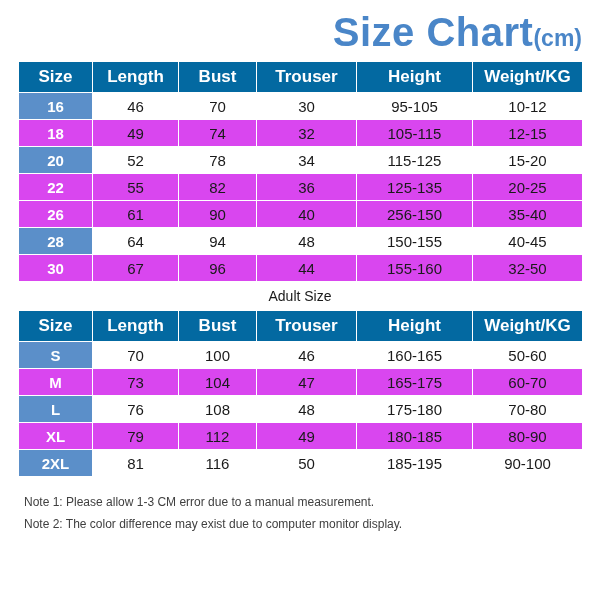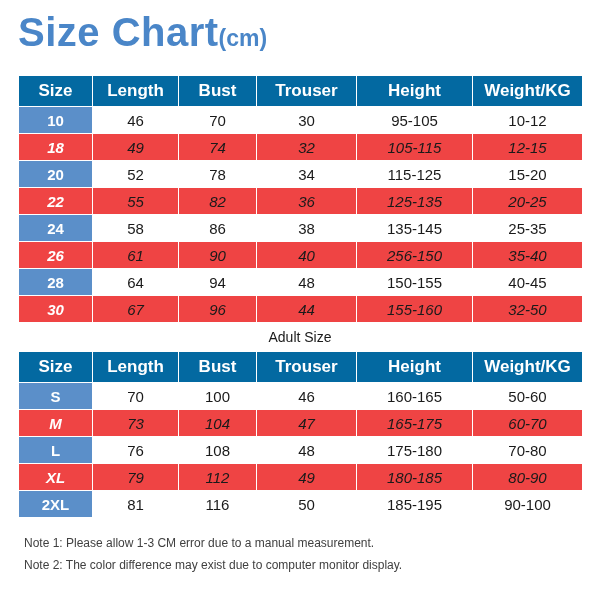--- a/index.html
+++ b/index.html
@@ -15,23 +15,23 @@
     overflow: hidden;
   }
   .page {
     position: relative;
     width: 600px;
     height: 600px;
     box-sizing: border-box;
     padding: 0 18px;
   }
   .title-row {
-    text-align: left;
+    text-align: right;
     padding-top: 10px;
-    padding-bottom: 20px;
+    padding-bottom: 6px;
     white-space: nowrap;
   }
   .title-main {
     font-size: 40px;
     font-weight: bold;
     color: #4a86c8;
     letter-spacing: 0.5px;
   }
   .title-unit {
     font-size: 23px;
@@ -63,22 +63,21 @@
   table.size-table tbody td.size-col {
     background: #5b8fc9;
     color: #ffffff;
     font-weight: bold;
     font-size: 15px;
   }
   table.size-table tbody td {
     background: #ffffff;
   }
   table.size-table tbody tr.alt td {
-    background: #ef4444;
-    font-style: italic;
+    background: #d946ef;
   }
   .sub-title {
     text-align: center;
     font-size: 14px;
     color: #1a1a1a;
     padding: 6px 0 6px 0;
   }
   .notes {
     padding-top: 14px;
     padding-left: 6px;
@@ -120,21 +119,21 @@
         <th>Size</th>
         <th>Length</th>
         <th>Bust</th>
         <th>Trouser</th>
         <th>Height</th>
         <th>Weight/KG</th>
       </tr>
     </thead>
     <tbody>
       <tr>
-        <td class="size-col">10</td>
+        <td class="size-col">16</td>
         <td>46</td>
         <td>70</td>
         <td>30</td>
         <td>95-105</td>
         <td>10-12</td>
       </tr>
       <tr class="alt">
         <td class="size-col">18</td>
         <td>49</td>
         <td>74</td>
@@ -150,28 +149,20 @@
         <td>115-125</td>
         <td>15-20</td>
       </tr>
       <tr class="alt">
         <td class="size-col">22</td>
         <td>55</td>
         <td>82</td>
         <td>36</td>
         <td>125-135</td>
         <td>20-25</td>
-      </tr>
-      <tr>
-        <td class="size-col">24</td>
-        <td>58</td>
-        <td>86</td>
-        <td>38</td>
-        <td>135-145</td>
-        <td>25-35</td>
       </tr>
       <tr class="alt">
         <td class="size-col">26</td>
         <td>61</td>
         <td>90</td>
         <td>40</td>
         <td>256-150</td>
         <td>35-40</td>
       </tr>
       <tr>

